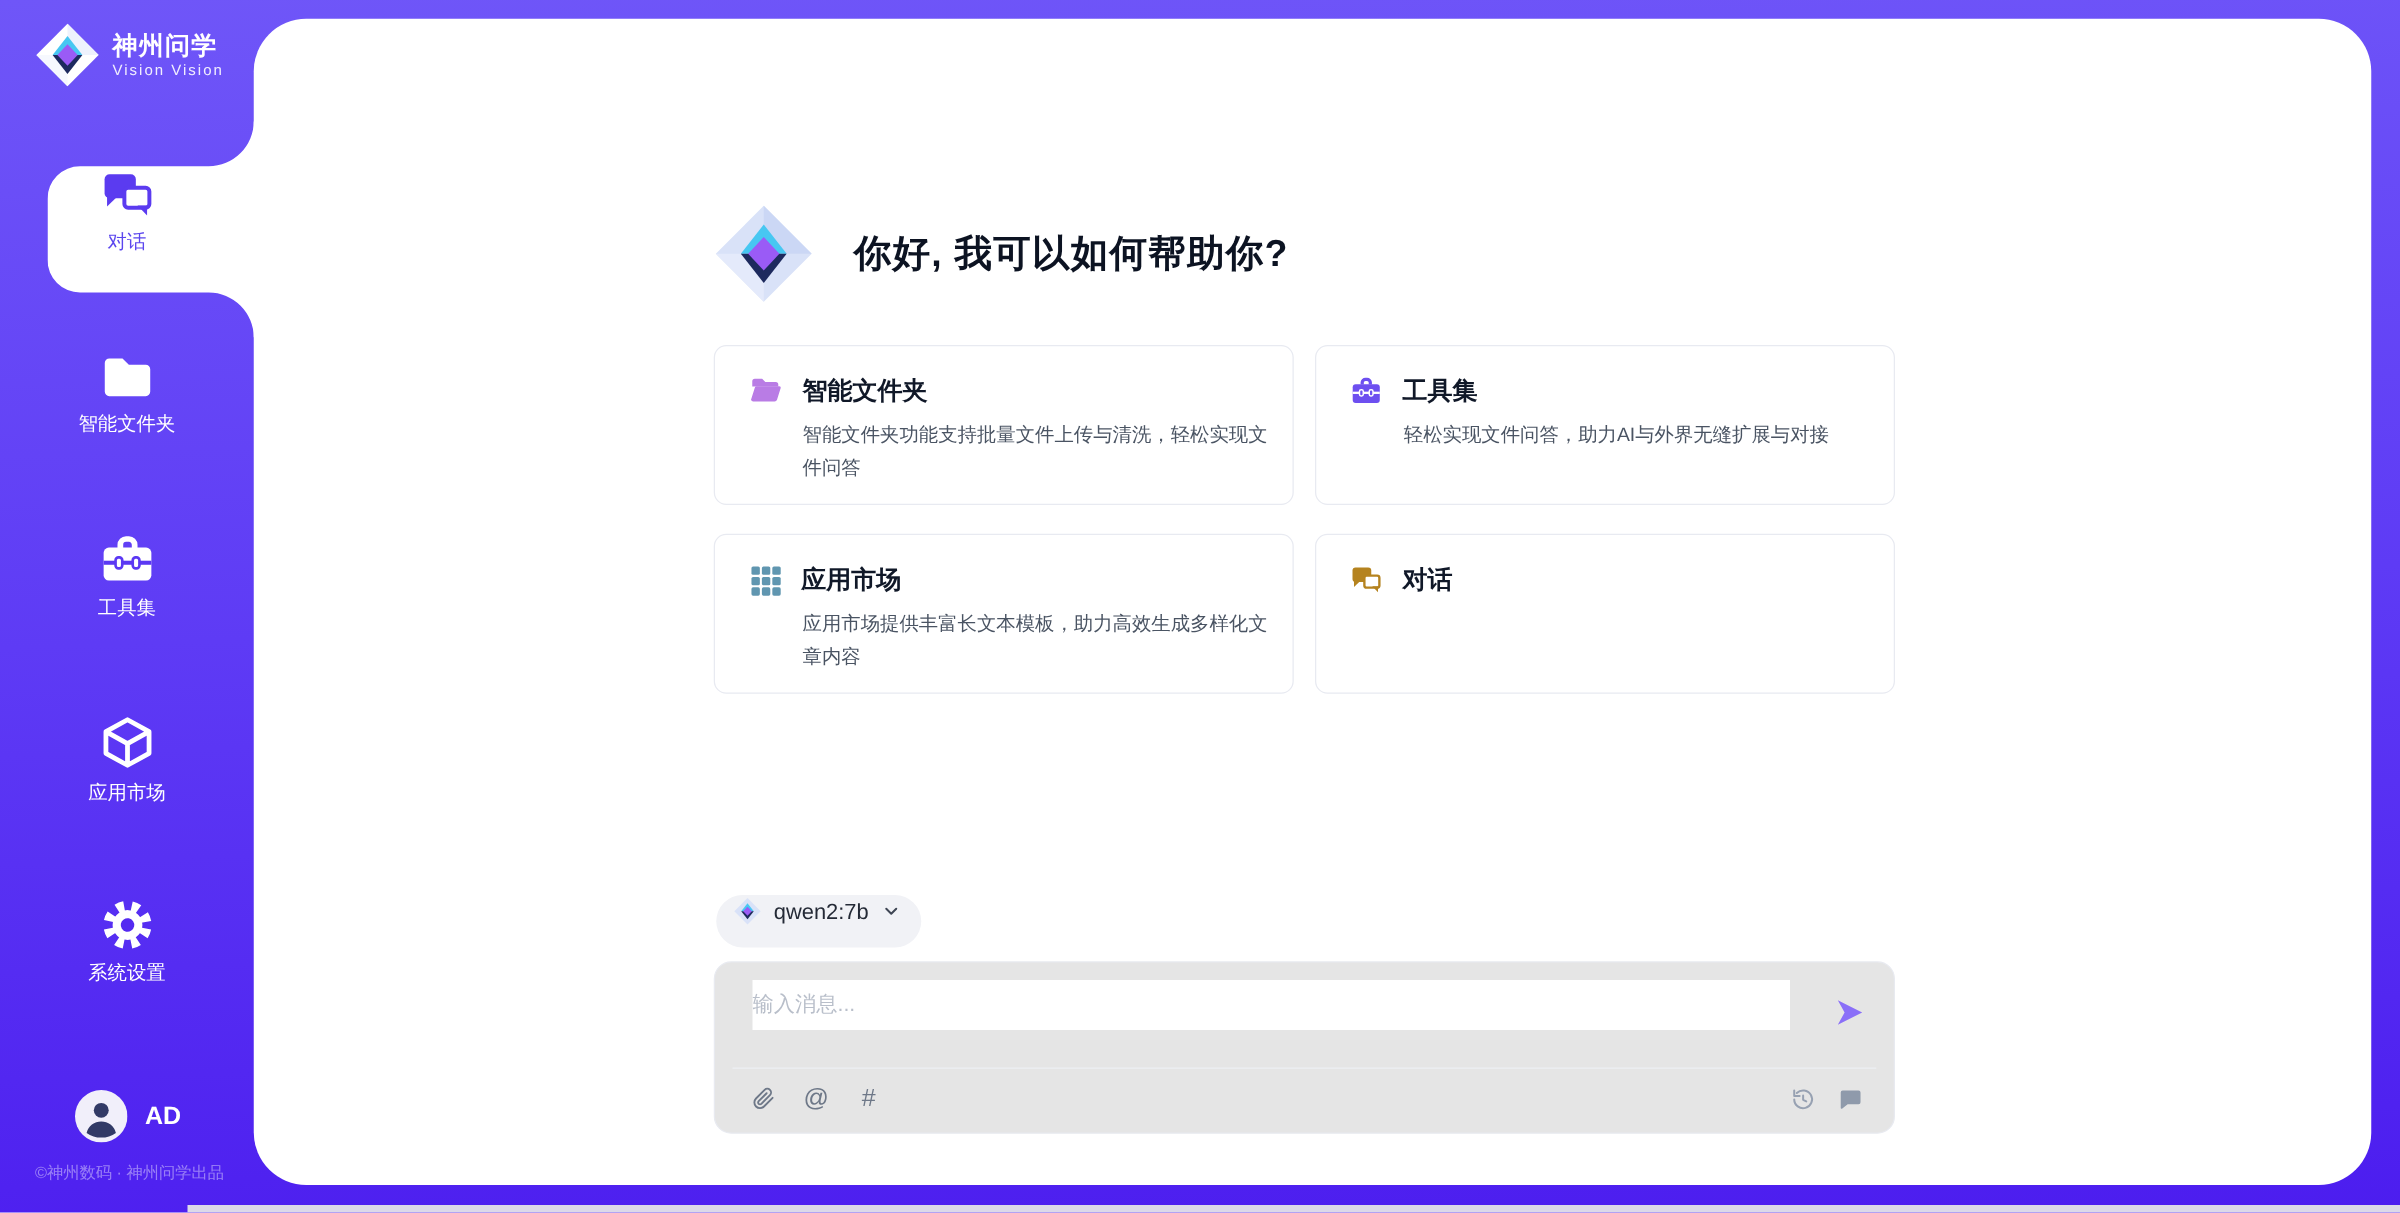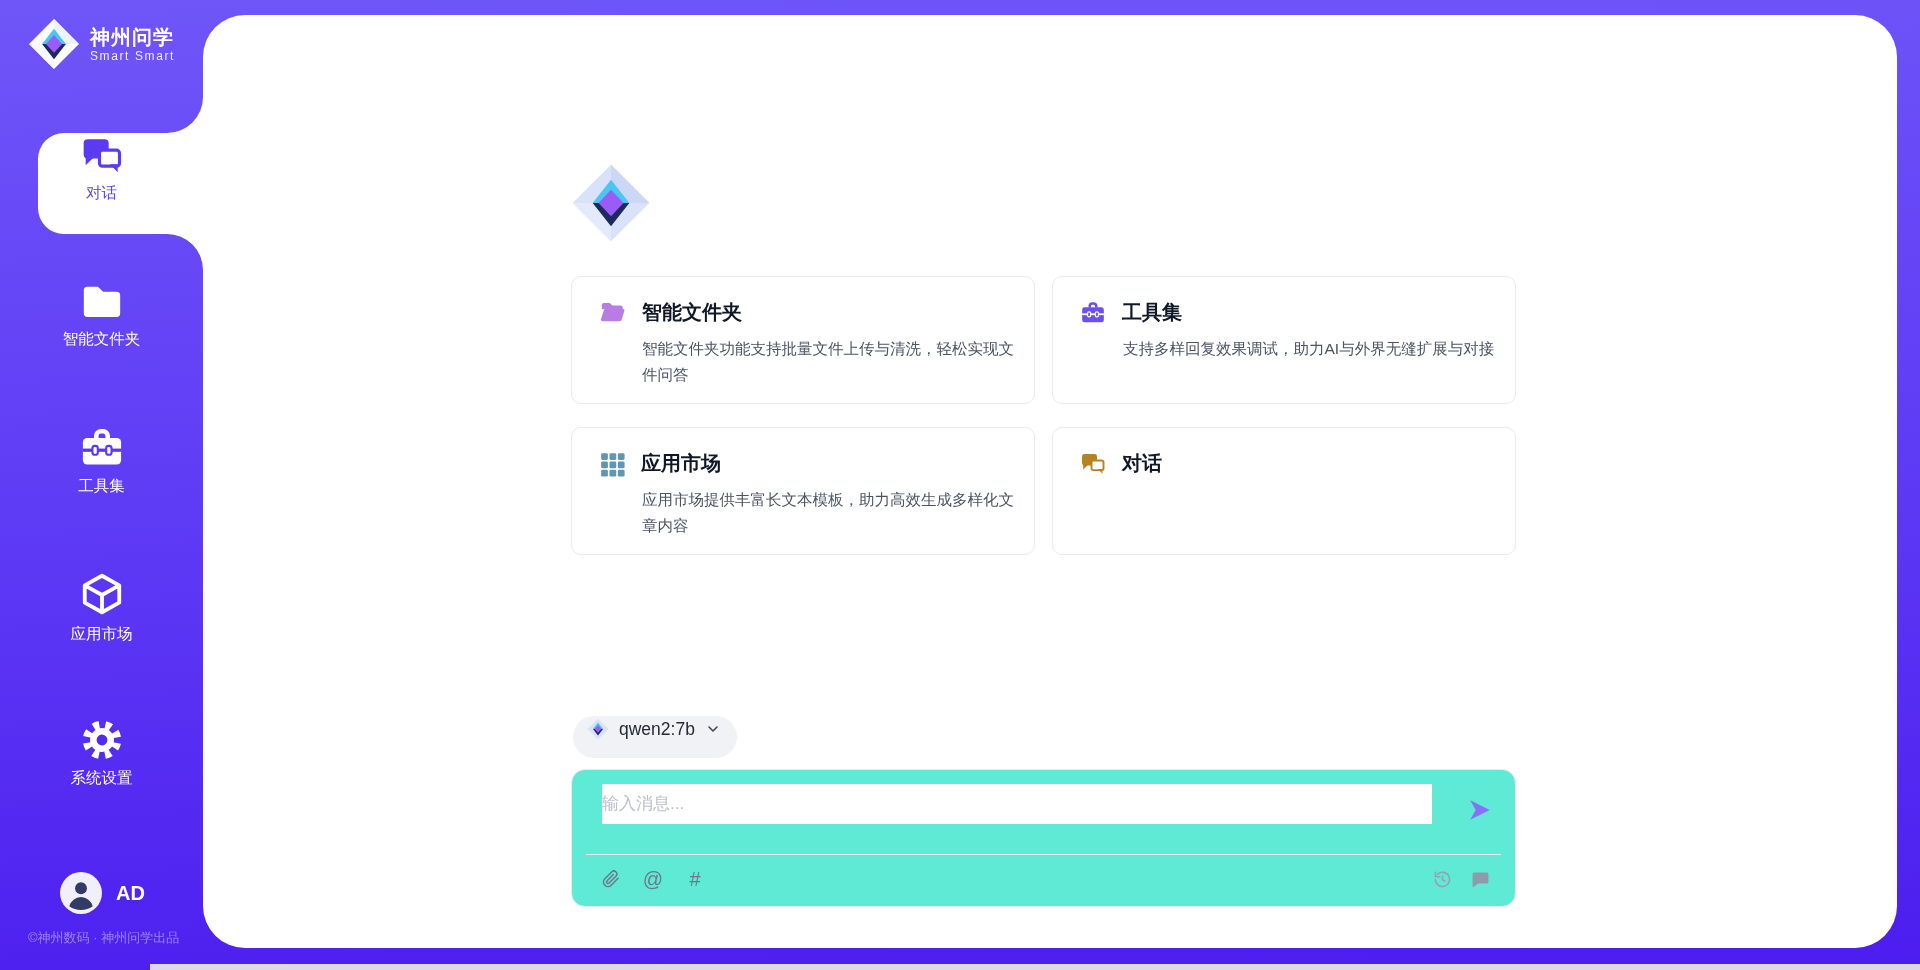--- a/index.html
+++ b/index.html
@@ -47,21 +47,21 @@
   .card { background:#fff; border:1px solid #e8eaf1; border-radius:10px; padding:22px 20px 0 27px; cursor:pointer; }
   .card-head { display:flex; align-items:center; gap:16px; }
   .card-title { font-size:20px; font-weight:bold; color:#101828; }
   .card-desc { margin:10px 0 0 43px; font-size:15.5px; color:#4a5463; line-height:26px; }
 
   .model-pill { position:absolute; top:716px; left:2px; height:42px; padding:0 16px 16px 14px;
                 background:#f1f2f6; border-radius:21px; display:inline-flex; align-items:center; gap:10px; cursor:pointer; }
   .model-name { font-size:17.5px; color:#242a36; }
 
   .composer { position:absolute; top:769px; left:0; width:945px; height:138px;
-              background:#5eead4; border:1.5px solid #e8eaf0; border-radius:14px; }
+              background:#e5e5e5; border:1.5px solid #e8eaf0; border-radius:14px; }
   .composer input { position:absolute; left:30px; top:14px; width:830px; height:40px;
               border:none; outline:none; font-size:17px; color:#333;
               font-family:"Liberation Sans","DejaVu Sans",sans-serif; }
   .composer input::placeholder { color:#b9bfca; }
   .send-btn { position:absolute; right:22px; top:27px; width:26px; height:26px; cursor:pointer; }
   .divider { position:absolute; left:14px; right:14px; top:84px; height:1px; background:#edeff3; }
   .tools-left { position:absolute; left:28px; top:98px; display:flex; align-items:center; gap:20px; color:#6e7888; }
   .tools-right { position:absolute; right:24px; top:98px; display:flex; align-items:center; gap:16px; color:#97a1b2; }
   .tool { width:22px; height:22px; display:flex; align-items:center; justify-content:center; cursor:pointer; }
   .sym { font-size:20px; line-height:1; color:#6e7888; }
@@ -78,21 +78,21 @@
     <svg width="52" height="52" viewBox="0 0 48 48">
       <polygon points="24,1 47,24 24,47 1,24" fill="#ffffff"></polygon>
       <polygon points="24,1 47,24 24,24" fill="#eef2fd"></polygon>
       <polygon points="1,24 24,47 24,24" fill="#f6f8fe"></polygon>
       <polygon points="24,10 35,24 13,24" fill="#47c7f2"></polygon>
       <polygon points="13,24 35,24 24,38" fill="#1d2a5e"></polygon>
       <polygon points="24,16 31.5,24 24,32 16.5,24" fill="#9a5bf6"></polygon>
     </svg>
     <div>
       <div class="brand-name">神州问学</div>
-      <div class="brand-sub">Smart Smart</div>
+      <div class="brand-sub">Vision Vision</div>
     </div>
   </div>
 
   <svg class="tab-shape" viewBox="0 0 175 173">
     <path fill="#ffffff" d="M175,0 L165,0 A36,36 0 0 1 129,36 L26,36 A26,26 0 0 0 0,62 L0,111 A26,26 0 0 0 26,137 L129,137 A36,36 0 0 1 165,173 L175,173 Z"></path>
   </svg>
 
   <div class="nav-item nav-0 active">
     <svg width="44" height="40" viewBox="0 0 26 24" color="#5b3bf0">
       <rect x="2" y="2" width="15" height="11.5" rx="2.4" fill="currentColor"></rect>
@@ -155,20 +155,21 @@
 
   <div class="greeting">
     <svg width="80" height="80" viewBox="0 0 48 48">
       <polygon points="24,1 47,24 24,47 1,24" fill="#d9e2f8"></polygon>
       <polygon points="24,1 47,24 24,24" fill="#cbd7f5"></polygon>
       <polygon points="1,24 24,47 24,24" fill="#e4eafb"></polygon>
       <polygon points="24,10 35,24 13,24" fill="#47c7f2"></polygon>
       <polygon points="13,24 35,24 24,38" fill="#1d2a5e"></polygon>
       <polygon points="24,16 31.5,24 24,32 16.5,24" fill="#9a5bf6"></polygon>
     </svg>
+    <h1>你好, 我可以如何帮助你?</h1>
   </div>
 
   <div class="cards">
 
     <div class="card">
       <div class="card-head">
         <svg width="27" height="27" viewBox="0 0 24 24" color="#b97ce5">
           <path fill="currentColor" d="M2.5 5.3a1.8 1.8 0 0 1 1.8-1.8h5.2l2.3 2.3h7.4a1.8 1.8 0 0 1 1.8 1.8v1.5H2.5z"></path>
           <path fill="currentColor" d="M1.6 18.5 4.3 9.9a1.4 1.4 0 0 1 1.3-1h15.9a1.2 1.2 0 0 1 1.1 1.6l-2.5 8a1.8 1.8 0 0 1-1.7 1.2H3.3a1.7 1.7 0 0 1-1.7-1.2z"></path>
         </svg>
@@ -181,21 +182,21 @@
       <div class="card-head">
         <svg width="26" height="26" viewBox="0 0 24 22" color="#6d4ff0">
           <path d="M9 6V4.6A2.4 2.4 0 0 1 11.4 2.2h1.2A2.4 2.4 0 0 1 15 4.6V6" fill="none" stroke="currentColor" stroke-width="2.4"></path>
           <rect x="2" y="5.8" width="20" height="13.8" rx="2.2" fill="currentColor"></rect>
           <rect x="2" y="11.3" width="20" height="1.7" fill="#ffffff"></rect>
           <rect x="7" y="9.9" width="2.8" height="4.6" rx="1.2" fill="currentColor" stroke="#ffffff" stroke-width="1.1"></rect>
           <rect x="14.2" y="9.9" width="2.8" height="4.6" rx="1.2" fill="currentColor" stroke="#ffffff" stroke-width="1.1"></rect>
         </svg>
         <span class="card-title">工具集</span>
       </div>
-      <div class="card-desc">支持多样回复效果调试，助力AI与外界无缝扩展与对接</div>
+      <div class="card-desc">轻松实现文件问答，助力AI与外界无缝扩展与对接</div>
     </div>
 
     <div class="card">
       <div class="card-head">
         <svg width="26" height="26" viewBox="0 0 24 24" color="#6096b0">
           <rect x="2" y="2" width="6.2" height="6.2" rx="1.2" fill="currentColor"></rect>
           <rect x="9.7" y="2" width="6.2" height="6.2" rx="1.2" fill="currentColor"></rect>
           <rect x="17.4" y="2" width="6.2" height="6.2" rx="1.2" fill="currentColor"></rect>
           <rect x="2" y="9.7" width="6.2" height="6.2" rx="1.2" fill="currentColor"></rect>
           <rect x="9.7" y="9.7" width="6.2" height="6.2" rx="1.2" fill="currentColor"></rect>

